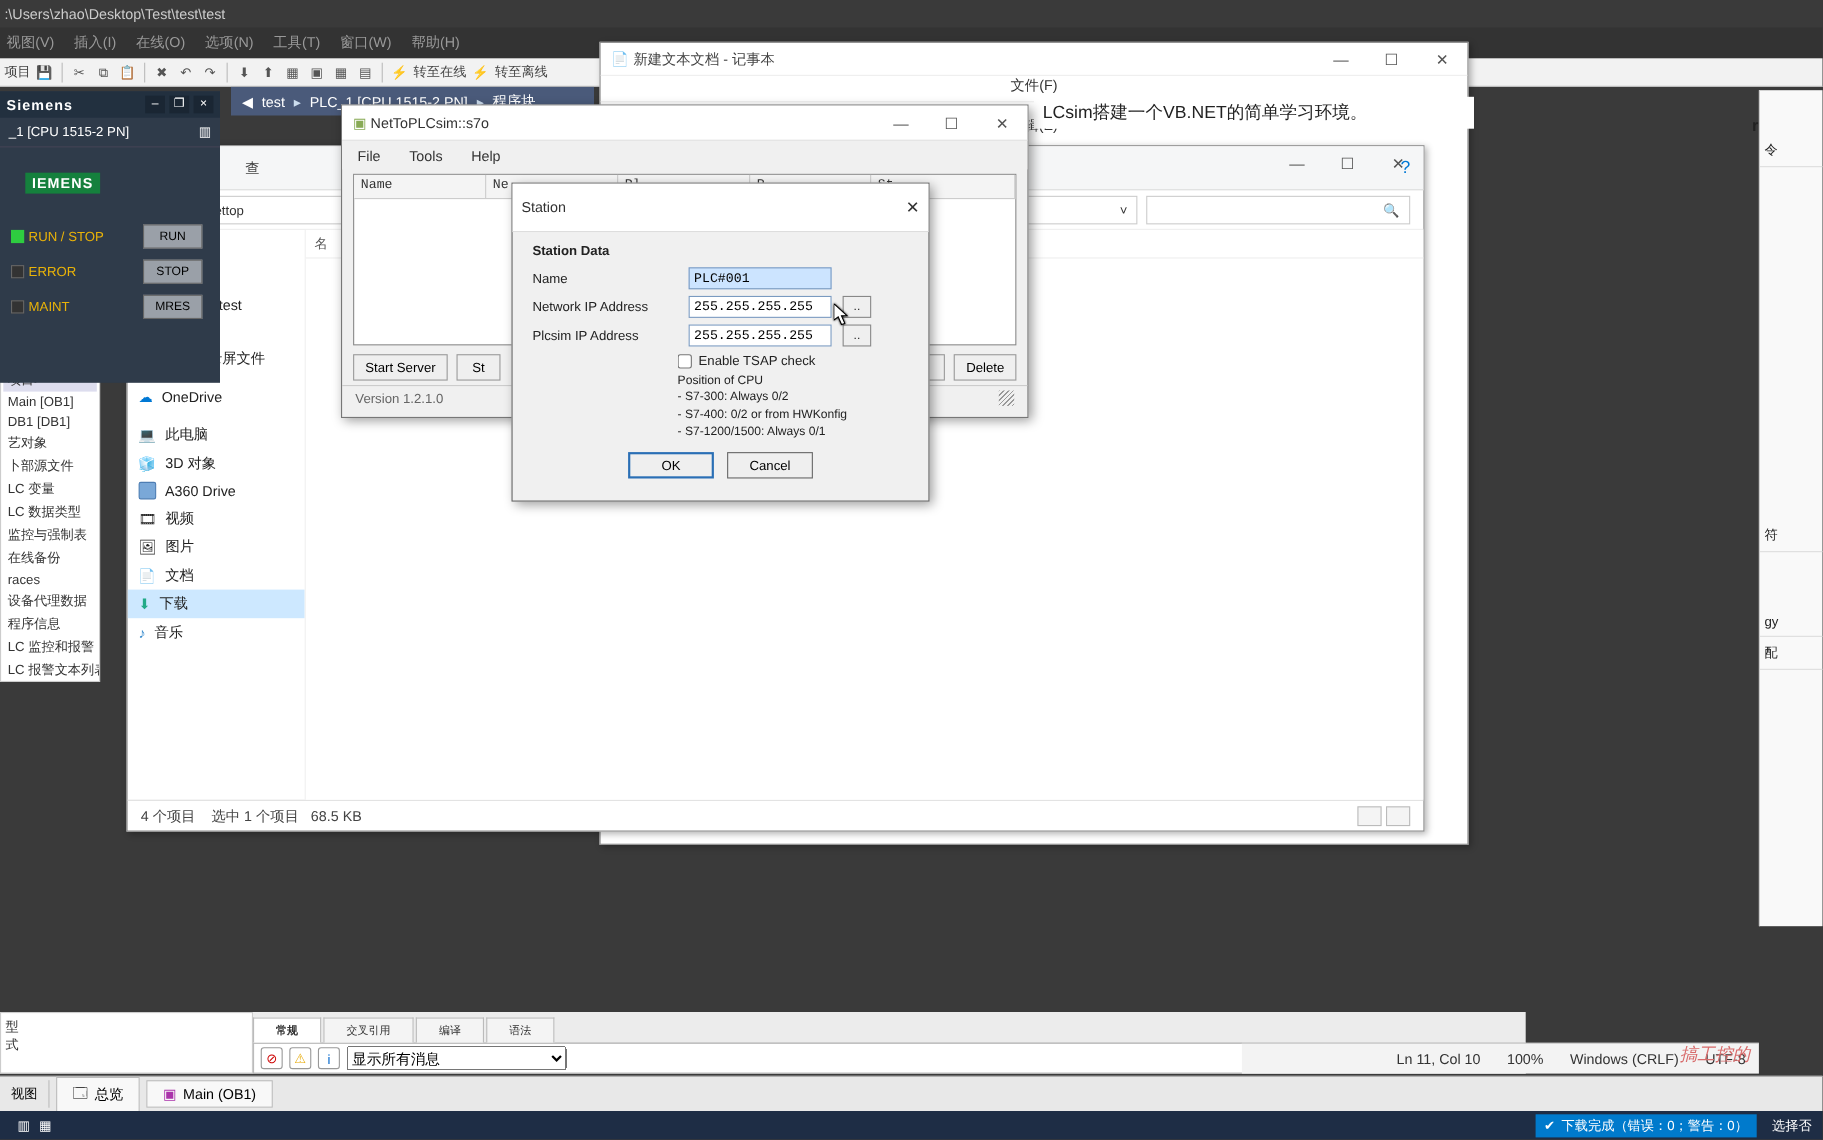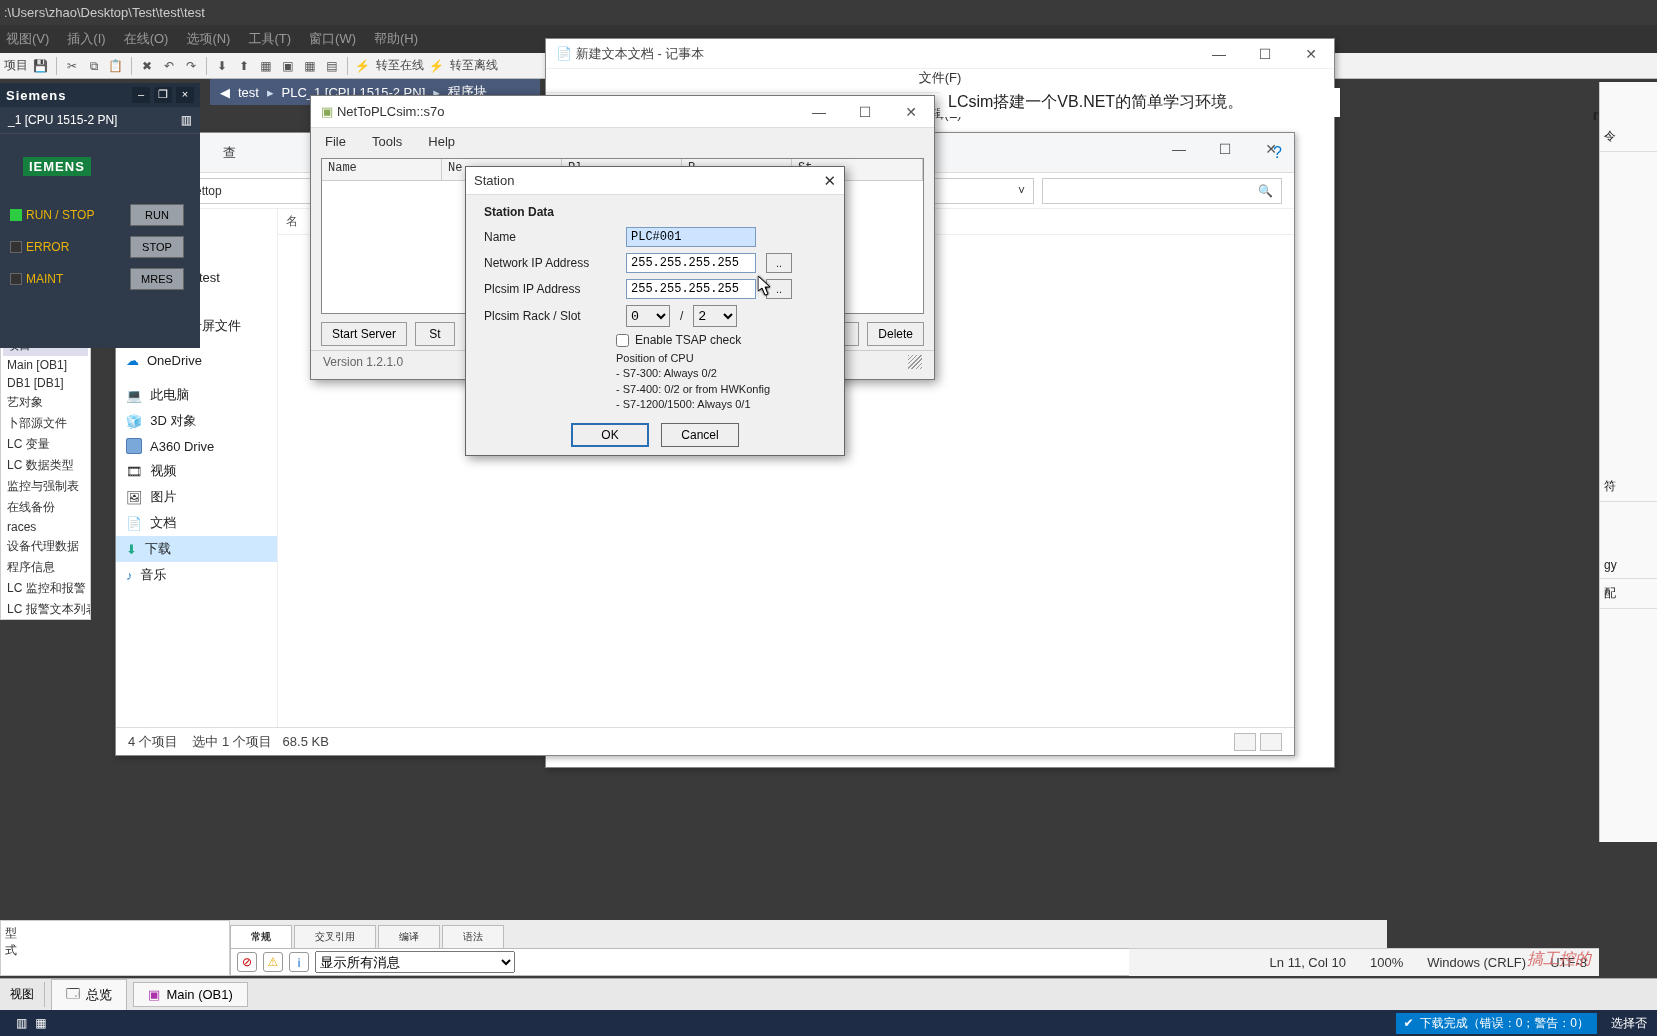--- a/index.html
+++ b/index.html
@@ -66,21 +66,21 @@
 .ntp-grid { margin:4px 10px; background:#fff; border:1px solid #888; height:156px; position:relative;}
 .ntp-grid .hdr { display:flex; background:#f4f4f4; border-bottom:1px solid #ccc; height:22px; }
 .ntp-grid .hdr div { border-right:1px solid #ccc; padding:2px 6px; font-size:12px; font-family:"Courier New",monospace; color:#333;}
 .ntp-btns { display:flex; gap:8px; padding:4px 10px; font-size:12px;}
 .ntp-btns button { padding:2px 10px; background:#efefef; border:1px solid #999; font-size:12px; height:24px;}
 .ntp-ver { display:flex; justify-content:space-between; padding:4px 12px; color:#666; font-size:12px; border-top:1px solid #ccc; align-items:center;}
 .grip { width:14px; height:14px; background:repeating-linear-gradient(135deg,#999,#999 1px,transparent 1px,transparent 3px);}
 
 
 .station { position:absolute; top:166px; left:465px; width:380px; height:290px; background:#f0f0f0; border:1px solid #666; box-shadow:3px 3px 10px rgba(0,0,0,.4); font-family:"Courier New",monospace; font-size:12px; color:#222;}
-.st-title { height:28px; background:#fff; border-bottom:1px solid #ddd; display:flex; align-items:center; justify-content:space-between; padding:0 8px; font-family:"Segoe UI",Arial; font-size:13px; color:#333;}
+.st-title { height:44px; background:#fff; border-bottom:1px solid #ddd; display:flex; align-items:center; justify-content:space-between; padding:0 8px; font-family:"Segoe UI",Arial; font-size:13px; color:#333;}
 .st-body { padding:10px 18px;}
 .st-body .grp { font-weight:bold; margin-bottom:8px;}
 .st-row { display:flex; align-items:center; gap:10px; margin:6px 0;}
 .st-row .lbl { width:132px; }
 .st-row input[type=text] { width:130px; height:20px; border:1px solid #7a9ac0; padding:0 4px; font-family:"Courier New",monospace; font-size:12px;}
 .st-row input.sel { background:#cce4ff;}
 .dotbtn { width:26px; height:20px; border:1px solid #888; background:#efefef; text-align:center; font-size:11px; line-height:18px;}
 .st-row select { width:44px; height:22px; border:1px solid #888; font-family:"Courier New",monospace;}
 .chk { display:flex; align-items:center; gap:6px; margin:4px 0 4px 132px;}
 .note { margin-left:132px; line-height:1.4; font-size:11px;}
@@ -408,26 +408,20 @@
     <div class="st-row">
       <span class="lbl">Network IP Address</span>
       <input type="text" value="255.255.255.255" style="">
       <span class="dotbtn">..</span>
     </div>
     <div class="st-row">
       <span class="lbl">Plcsim IP Address</span>
       <input type="text" value="255.255.255.255" style="">
       <span class="dotbtn">..</span>
     </div>
-    <div class="st-row">
-      <span class="lbl">Plcsim Rack / Slot</span>
-      <select><option>0</option></select>
-      <span>/</span>
-      <select><option>2</option></select>
-    </div>
     <div class="chk">
       <input type="checkbox" style="">
       <span>Enable TSAP check</span>
     </div>
     <div class="note">
       <div>Position of CPU</div>
       <div>- S7-300: Always 0/2</div>
       <div>- S7-400: 0/2 or from HWKonfig</div>
       <div>- S7-1200/1500: Always 0/1</div>
     </div>

